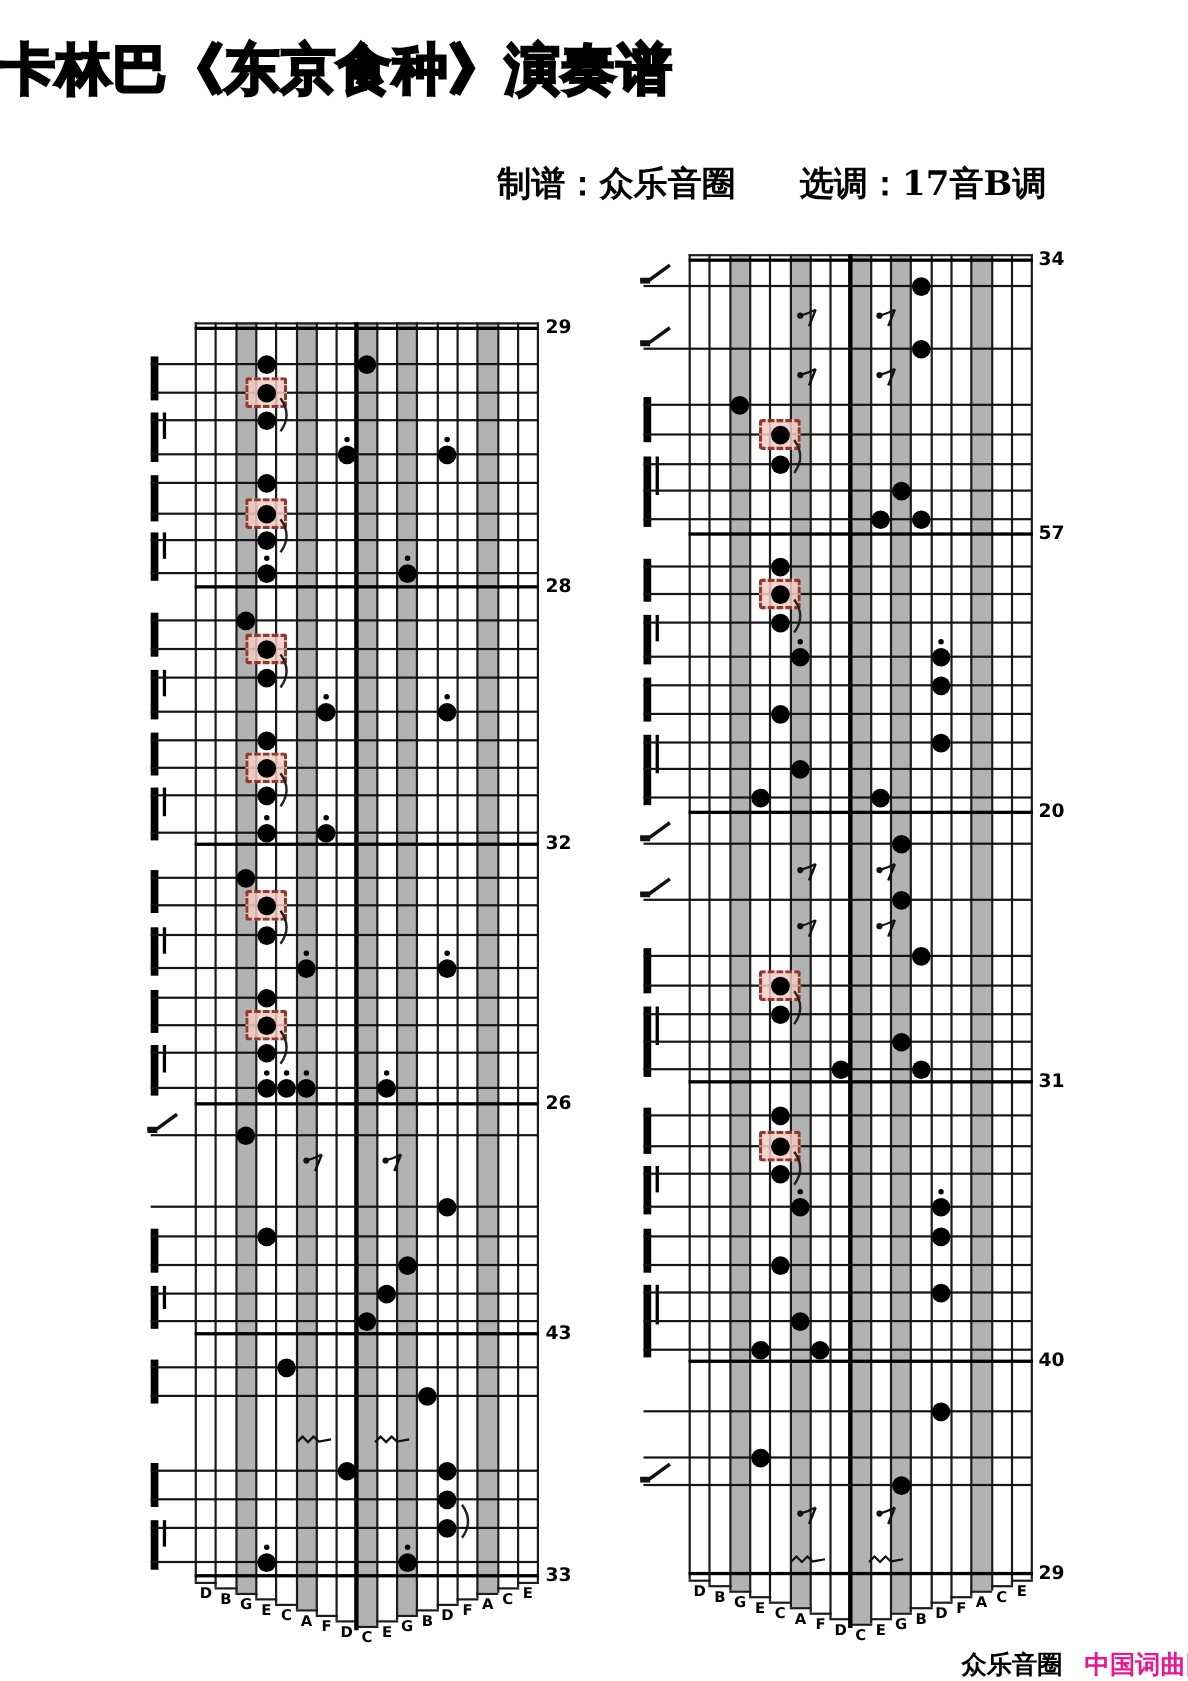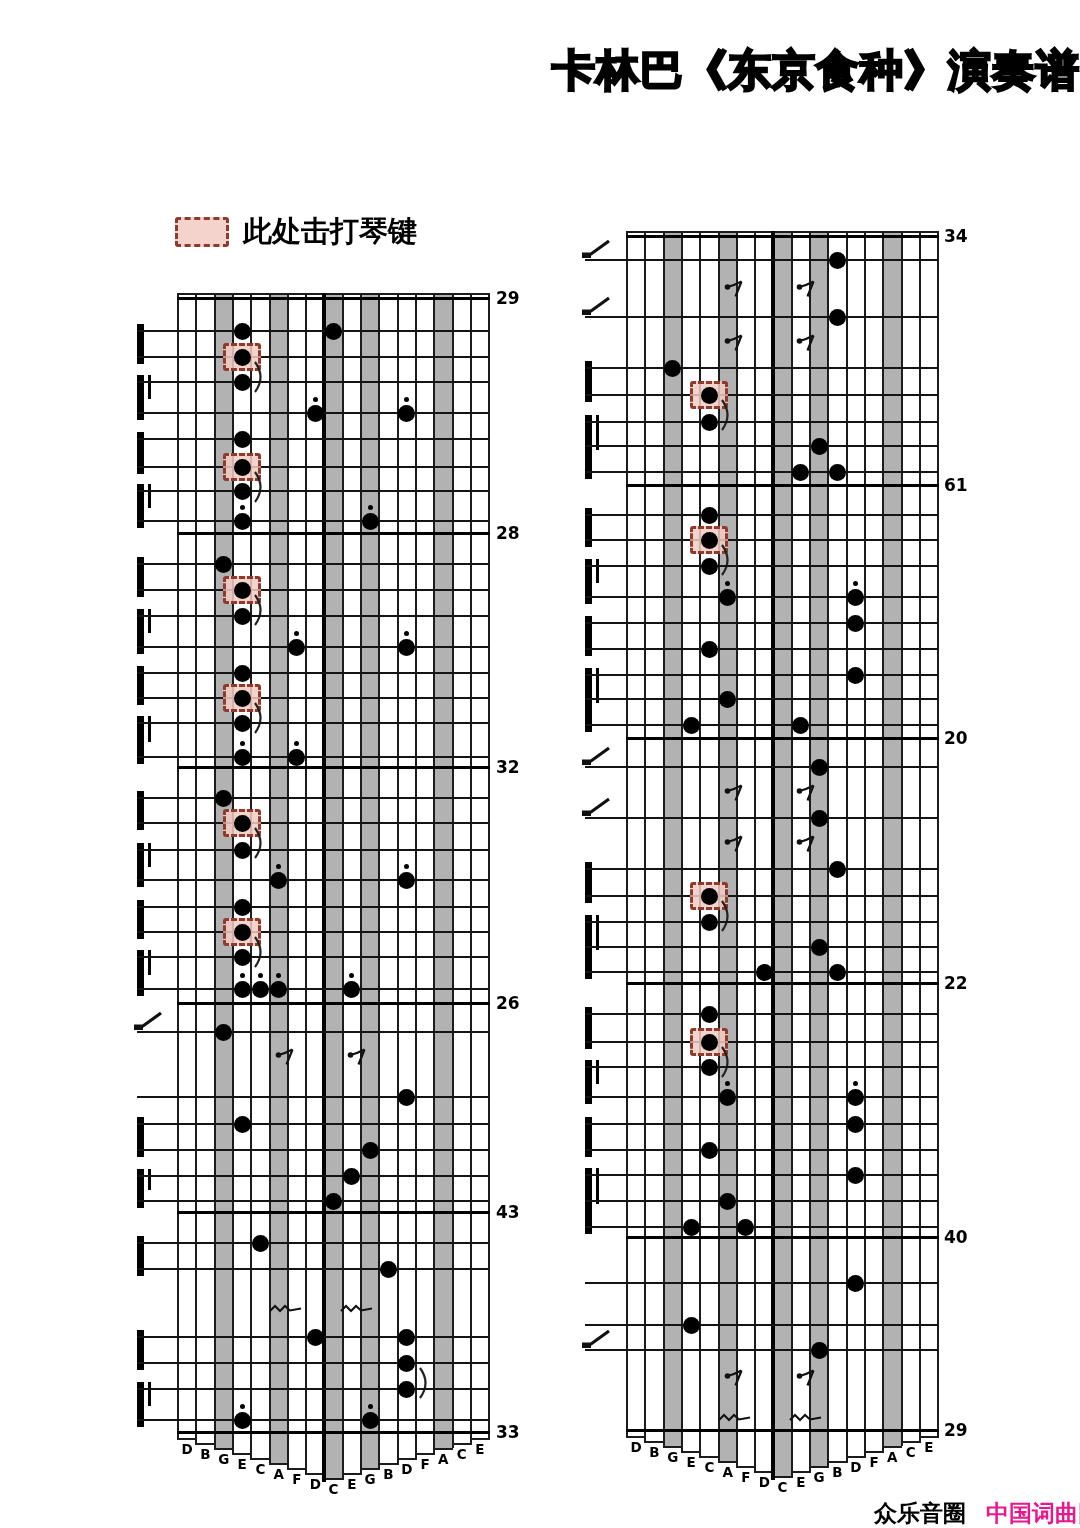--- a/index.html
+++ b/index.html
@@ -1,43 +1,42 @@
 <!DOCTYPE html>
 <html style="--pink: #e9168c; --boxborder: #8d3b2c; --boxfill: rgba(242,203,196,0.85);"><head>
 <meta charset="utf-8">
 <style>
   html,body{margin:0;padding:0;background:#fff;}
   #page{position:relative;width:1080px;height:1528px;background:#fff;overflow:hidden;
         font-family:"DejaVu Sans","Liberation Sans",sans-serif;color:#000;}
   .abs{position:absolute;}
-  #title{position:absolute;top:42px;left:0;width:1080px;text-align:right;
-         font-size:43px;font-weight:900;letter-spacing:1px;-webkit-text-stroke:2.5px #000;}
+  #title{position:absolute;top:30px;left:0;width:1080px;text-align:left;
+         font-size:50px;font-weight:900;letter-spacing:1px;-webkit-text-stroke:2.5px #000;}
   #subtitle{position:absolute;top:146px;left:452px;font-size:31px;font-weight:bold;
             font-family:"DejaVu Serif","Liberation Serif",serif;white-space:nowrap;}
   #subtitle .gap{display:inline-block;width:58px;}
   #legend{position:absolute;top:212px;left:175px;display:flex;align-items:center;}
   .hitbox{border:3px dashed var(--boxborder);background:var(--boxfill);
           border-radius:3px;box-sizing:border-box;}
   #legend .hitbox{width:54px;height:30px;}
   #legend .legend-label{font-size:29px;font-weight:bold;margin-left:14px;}
   .dot{background:#000;border-radius:50%;}
   .label{font-size:13.5px;font-weight:bold;}
   .mnum{font-size:17px;font-weight:bold;}
   #footer{position:absolute;top:1498px;left:874px;font-size:23px;font-weight:bold;white-space:nowrap;}
   #footer .site{color:var(--pink);margin-left:20px;}
   svg{display:block;}
 </style>
 </head>
 <body>
 
 <div id="page">
   <div id="title">卡林巴《东京食种》演奏谱</div>
-  <div id="legend">
-    <span class="hitbox"></span>
-    <span class="legend-label">此处击打琴键</span>
+  <div id="subtitle">
+    <span>制谱：众乐音圈</span><span class="gap"></span><span>选调：17音B调</span>
   </div>
   <div id="score">
       <div class="abs" style="left: 214.6px; top: 293px; width: 18.3px; height: 1155px; background: rgb(178, 178, 178);"></div>
       <div class="abs" style="left: 269.5px; top: 293px; width: 18.3px; height: 1170px; background: rgb(178, 178, 178);"></div>
       <div class="abs" style="left: 324.4px; top: 293px; width: 18.3px; height: 1185px; background: rgb(178, 178, 178);"></div>
       <div class="abs" style="left: 361px; top: 293px; width: 18.3px; height: 1175px; background: rgb(178, 178, 178);"></div>
       <div class="abs" style="left: 434.2px; top: 293px; width: 18.3px; height: 1155px; background: rgb(178, 178, 178);"></div>
       <div class="abs" style="left: 177px; top: 293px; width: 313.1px; height: 2px; background: rgb(28, 28, 28);"></div>
       <div class="abs" style="left: 177px; top: 293px; width: 2px; height: 1145px; background: rgb(28, 28, 28);"></div>
       <div class="abs" style="left: 195.3px; top: 293px; width: 2px; height: 1150px; background: rgb(28, 28, 28);"></div>
@@ -354,25 +353,25 @@
       <div class="abs" style="left: 882.2px; top: 1446px; width: 20.3px; height: 2px; background: rgb(28, 28, 28);"></div>
       <div class="abs label" style="left: 883.2px; top: 1449px; width: 18.3px; text-align: center;">A</div>
       <div class="abs" style="left: 900.5px; top: 1441px; width: 20.3px; height: 2px; background: rgb(28, 28, 28);"></div>
       <div class="abs label" style="left: 901.5px; top: 1444px; width: 18.3px; text-align: center;">C</div>
       <div class="abs" style="left: 918.8px; top: 1436px; width: 20.3px; height: 2px; background: rgb(28, 28, 28);"></div>
       <div class="abs label" style="left: 919.8px; top: 1439px; width: 18.3px; text-align: center;">E</div>
       <div class="abs" style="left: 770.9px; top: 231px; width: 4px; height: 1249px; background: rgb(0, 0, 0);"></div>
       <div class="abs" style="left: 626px; top: 234.5px; width: 313.1px; height: 3px; background: rgb(0, 0, 0);"></div>
       <div class="abs mnum" style="left: 944px; top: 236px; transform: translateY(-50%);">34</div>
       <div class="abs" style="left: 626px; top: 483.5px; width: 313.1px; height: 3px; background: rgb(0, 0, 0);"></div>
-      <div class="abs mnum" style="left: 944px; top: 485px; transform: translateY(-50%);">61</div>
+      <div class="abs mnum" style="left: 944px; top: 485px; transform: translateY(-50%);">57</div>
       <div class="abs" style="left: 626px; top: 736.5px; width: 313.1px; height: 3px; background: rgb(0, 0, 0);"></div>
       <div class="abs mnum" style="left: 944px; top: 738px; transform: translateY(-50%);">20</div>
       <div class="abs" style="left: 626px; top: 981.5px; width: 313.1px; height: 3px; background: rgb(0, 0, 0);"></div>
-      <div class="abs mnum" style="left: 944px; top: 983px; transform: translateY(-50%);">22</div>
+      <div class="abs mnum" style="left: 944px; top: 983px; transform: translateY(-50%);">31</div>
       <div class="abs" style="left: 626px; top: 1235.5px; width: 313.1px; height: 3px; background: rgb(0, 0, 0);"></div>
       <div class="abs mnum" style="left: 944px; top: 1237px; transform: translateY(-50%);">40</div>
       <div class="abs" style="left: 626px; top: 1428.5px; width: 313.1px; height: 3px; background: rgb(0, 0, 0);"></div>
       <div class="abs mnum" style="left: 944px; top: 1430px; transform: translateY(-50%);">29</div>
       <div class="abs" style="left: 585px; top: 361px; width: 7px; height: 41px; background: rgb(0, 0, 0);"></div>
       <div class="abs" style="left: 585px; top: 415px; width: 7px; height: 64px; background: rgb(0, 0, 0);"></div>
       <div class="abs" style="left: 596px; top: 415px; width: 3px; height: 34.5px; background: rgb(0, 0, 0);"></div>
       <div class="abs" style="left: 585px; top: 508px; width: 7px; height: 39px; background: rgb(0, 0, 0);"></div>
       <div class="abs" style="left: 585px; top: 559px; width: 7px; height: 45px; background: rgb(0, 0, 0);"></div>
       <div class="abs" style="left: 596px; top: 559px; width: 3px; height: 24.05px; background: rgb(0, 0, 0);"></div>

